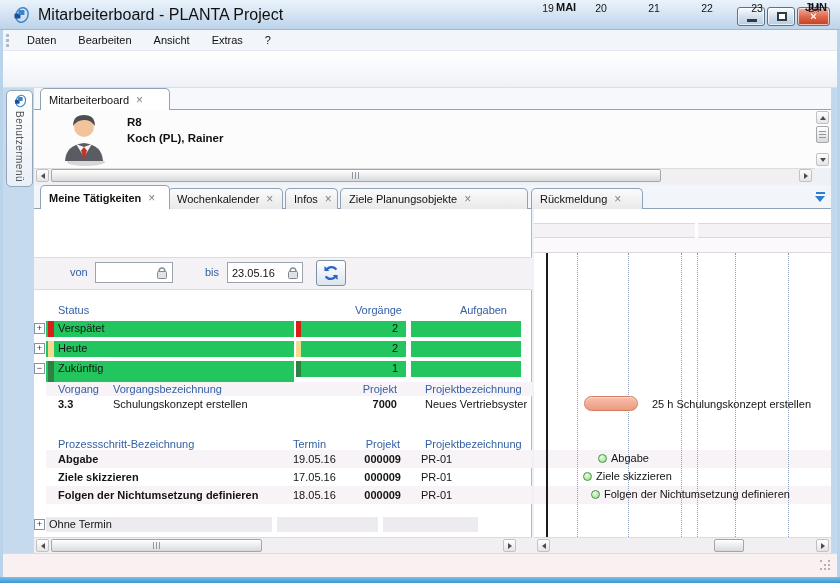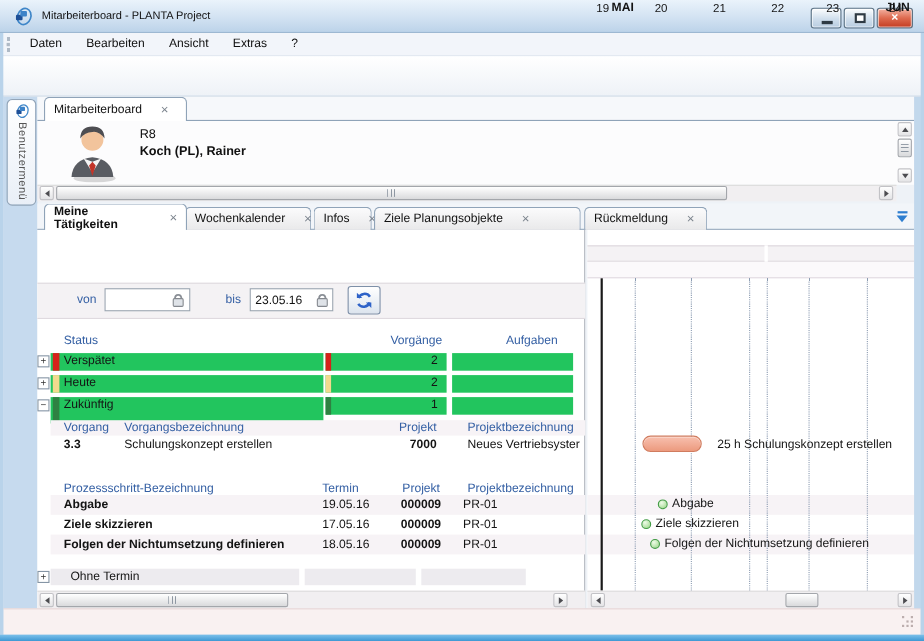--- a/index.html
+++ b/index.html
@@ -5,21 +5,21 @@
   * { margin:0; padding:0; box-sizing:border-box; }
   html,body { width:840px; height:583px; overflow:hidden; }
   body { font-family:"Liberation Sans", sans-serif; font-size:11px; color:#111; }
   .window { position:relative; width:840px; height:583px; background:#c6daee; overflow:hidden; }
   .abs { position:absolute; }
 
   
   .titlebar { position:absolute; left:0; top:0; width:840px; height:30px;
     background:linear-gradient(#eaf3fb, #d2e2f2 55%, #bcd3e9); border-bottom:1px solid #9db8d2; }
   .title-icon { position:absolute; left:12px; top:6px; width:18px; height:18px; }
-  .title-text { position:absolute; left:38px; top:0; height:30px; line-height:30px; font-size:10px; color:#101010; }
+  .title-text { position:absolute; left:38px; top:0; height:30px; line-height:30px; font-size:16px; color:#101010; }
   .winbtn { position:absolute; top:7px; height:19px; border:1px solid #5d7385; border-radius:3px;
     background:linear-gradient(#fcfdfe,#cfdeec 55%,#b9cde1); box-shadow:inset 0 0 0 1px rgba(255,255,255,.65); }
   .winbtn.min { left:737px; width:28px; } .winbtn.max { left:767px; width:28px; }
   .winbtn.close { left:797px; width:33px; background:linear-gradient(#f3b2a2,#de6a4f 50%,#c33c22); }
   .glyph-min { position:absolute; left:9px; top:11px; width:10px; height:3px; background:#2e3a44; }
   .glyph-max { position:absolute; left:9px; top:4px; width:10px; height:9px; border:2px solid #2e3a44; background:#fff; }
   .glyph-close { position:absolute; left:0; top:0; width:100%; height:17px; color:#fff; font-weight:bold;
     font-size:11px; text-align:center; line-height:17px; }
 
   
@@ -45,30 +45,30 @@
   
   .workspace { position:absolute; left:3px; top:88px; width:834px; height:465px; background:#eef2f7; }
   .sidebar { position:absolute; left:3px; top:88px; width:31px; height:465px; background:#c6daee; }
   .benutzer-tab { position:absolute; left:6px; top:90px; width:27px; height:97px; background:linear-gradient(180deg,#ffffff,#e9eff7);
     border:1px solid #93a5b8; border-radius:5px; display:flex; flex-direction:column; align-items:center; padding-top:3px; }
   .benutzer-tab svg { width:14px; height:14px; }
   .benutzer-label { writing-mode:vertical-rl; font-size:10px; color:#555; margin-top:3px; letter-spacing:.5px; }
 
   .tabstrip-bg1 { position:absolute; left:34px; top:88px; width:797px; height:22px; background:#f6f8fb; }
   .strip-line1 { position:absolute; left:34px; top:109px; width:797px; height:1px; background:#8fa3b8; }
-  .tab { position:absolute; display:flex; align-items:center; padding:0 8px; gap:17px; border:1px solid #8fa3b8;
+  .tab { position:absolute; display:flex; align-items:center; padding:0 8px; gap:7px; border:1px solid #8fa3b8;
     border-bottom:none; border-radius:5px 5px 0 0; background:linear-gradient(#fbfbfc,#e9e9ea); }
   .tab .x { color:#7a828c; font-size:12px; line-height:10px; }
   .tab.active { background:#fff; z-index:3; }
   .main-tab { left:40px; top:88px; width:130px; height:22px; }
 
   
   .user-panel { position:absolute; left:34px; top:110px; width:797px; height:58px; background:#fcfcfd; }
   .avatar { position:absolute; left:60px; top:112px; width:48px; height:54px; }
-  .user-code { position:absolute; left:127px; top:116px; font-weight:normal; font-size:11.5px; }
+  .user-code { position:absolute; left:127px; top:116px; font-weight:bold; font-size:11.5px; }
   .user-name { position:absolute; left:127px; top:132px; font-weight:bold; font-size:11.5px; }
 
   
   .sb-track-h { position:absolute; background:#f1eff1; border-top:1px solid #dcdcdc; }
   .sb-arrow { position:absolute; width:13px; height:13px; background:linear-gradient(#fff,#e4e4e6); border:1px solid #c2c2c6; border-radius:2px;
     display:flex; align-items:center; justify-content:center; }
   .tri-l { width:0; height:0; border-top:3px solid transparent; border-bottom:3px solid transparent; border-right:4px solid #4c4c50; }
   .tri-r { width:0; height:0; border-top:3px solid transparent; border-bottom:3px solid transparent; border-left:4px solid #4c4c50; }
   .tri-u { width:0; height:0; border-left:3px solid transparent; border-right:3px solid transparent; border-bottom:4px solid #4c4c50; }
   .tri-d { width:0; height:0; border-left:3px solid transparent; border-right:3px solid transparent; border-top:4px solid #4c4c50; }
@@ -416,21 +416,21 @@
   <span class="txt" style="left:421px; top:471px;">PR-01</span>
 
   <div class="stripe" style="left:46px; top:486px; width:486px; height:18px;"></div>
   <span class="txt link" style="left:58px; top:489px;">Folgen der Nichtumsetzung definieren</span>
   <span class="txt" style="left:293px; top:489px;">18.05.16</span>
   <span class="txt link r" style="left:335px; top:489px; width:66px;">000009</span>
   <span class="txt" style="left:421px; top:489px;">PR-01</span>
 
   <div class="expand" style="left:34px; top:519px;">+</div>
   <div class="cell" style="left:46px; top:517px; width:226px; height:15px; background:#edebef;">
-    <span class="rowlabel" style="left:18px;">Ohne Termin</span>
+    <span class="rowlabel" style="left:3px;">Ohne Termin</span>
   </div>
   <div class="cell" style="left:277px; top:517px; width:101px; height:15px; background:#edebef;"></div>
   <div class="cell" style="left:383px; top:517px; width:95px; height:15px; background:#edebef;"></div>
 
   <div class="sb-track-h" style="left:34px; top:537px; width:498px; height:16px;"></div>
   <div class="sb-arrow" style="left:36px; top:539px;">
       <div class="tri-l"></div>
     </div>
   <div class="sb-thumb" style="left:51px; top:539px; width:211px; height:13px;">
       <div class="hgrip"></div>

